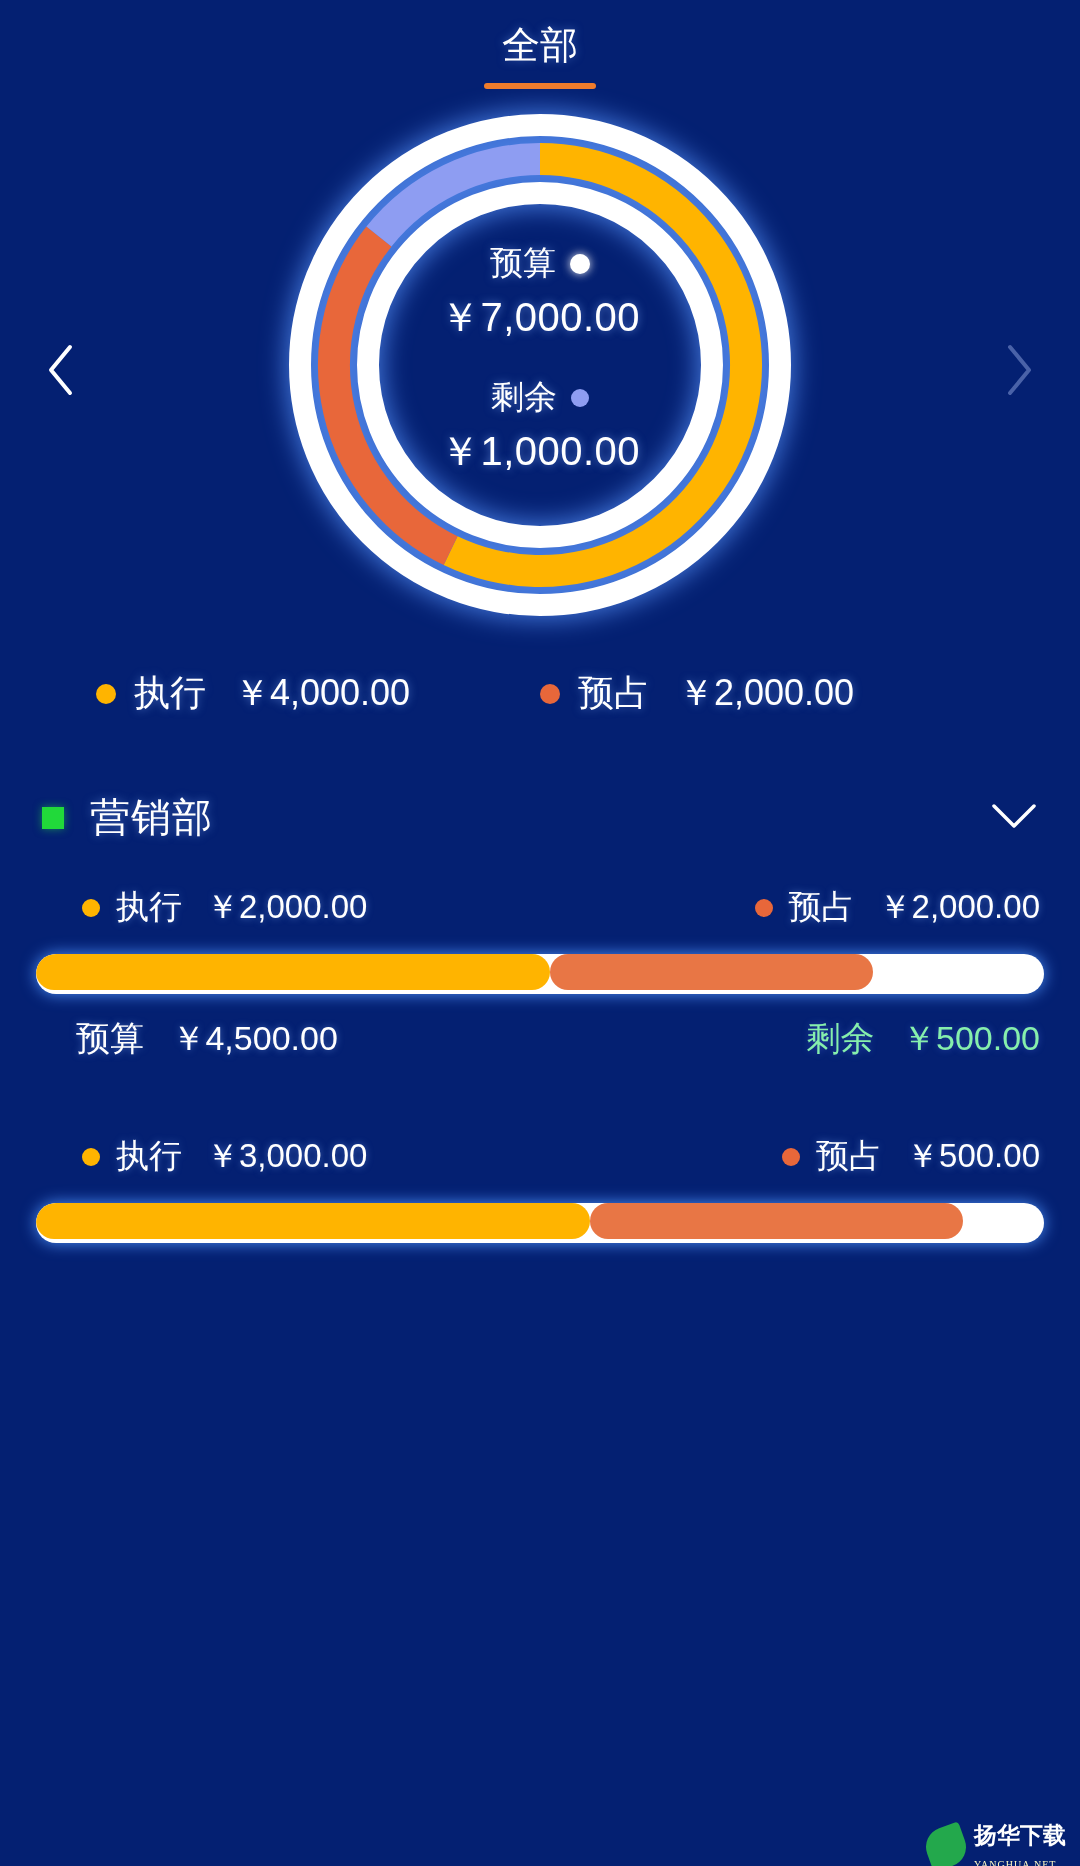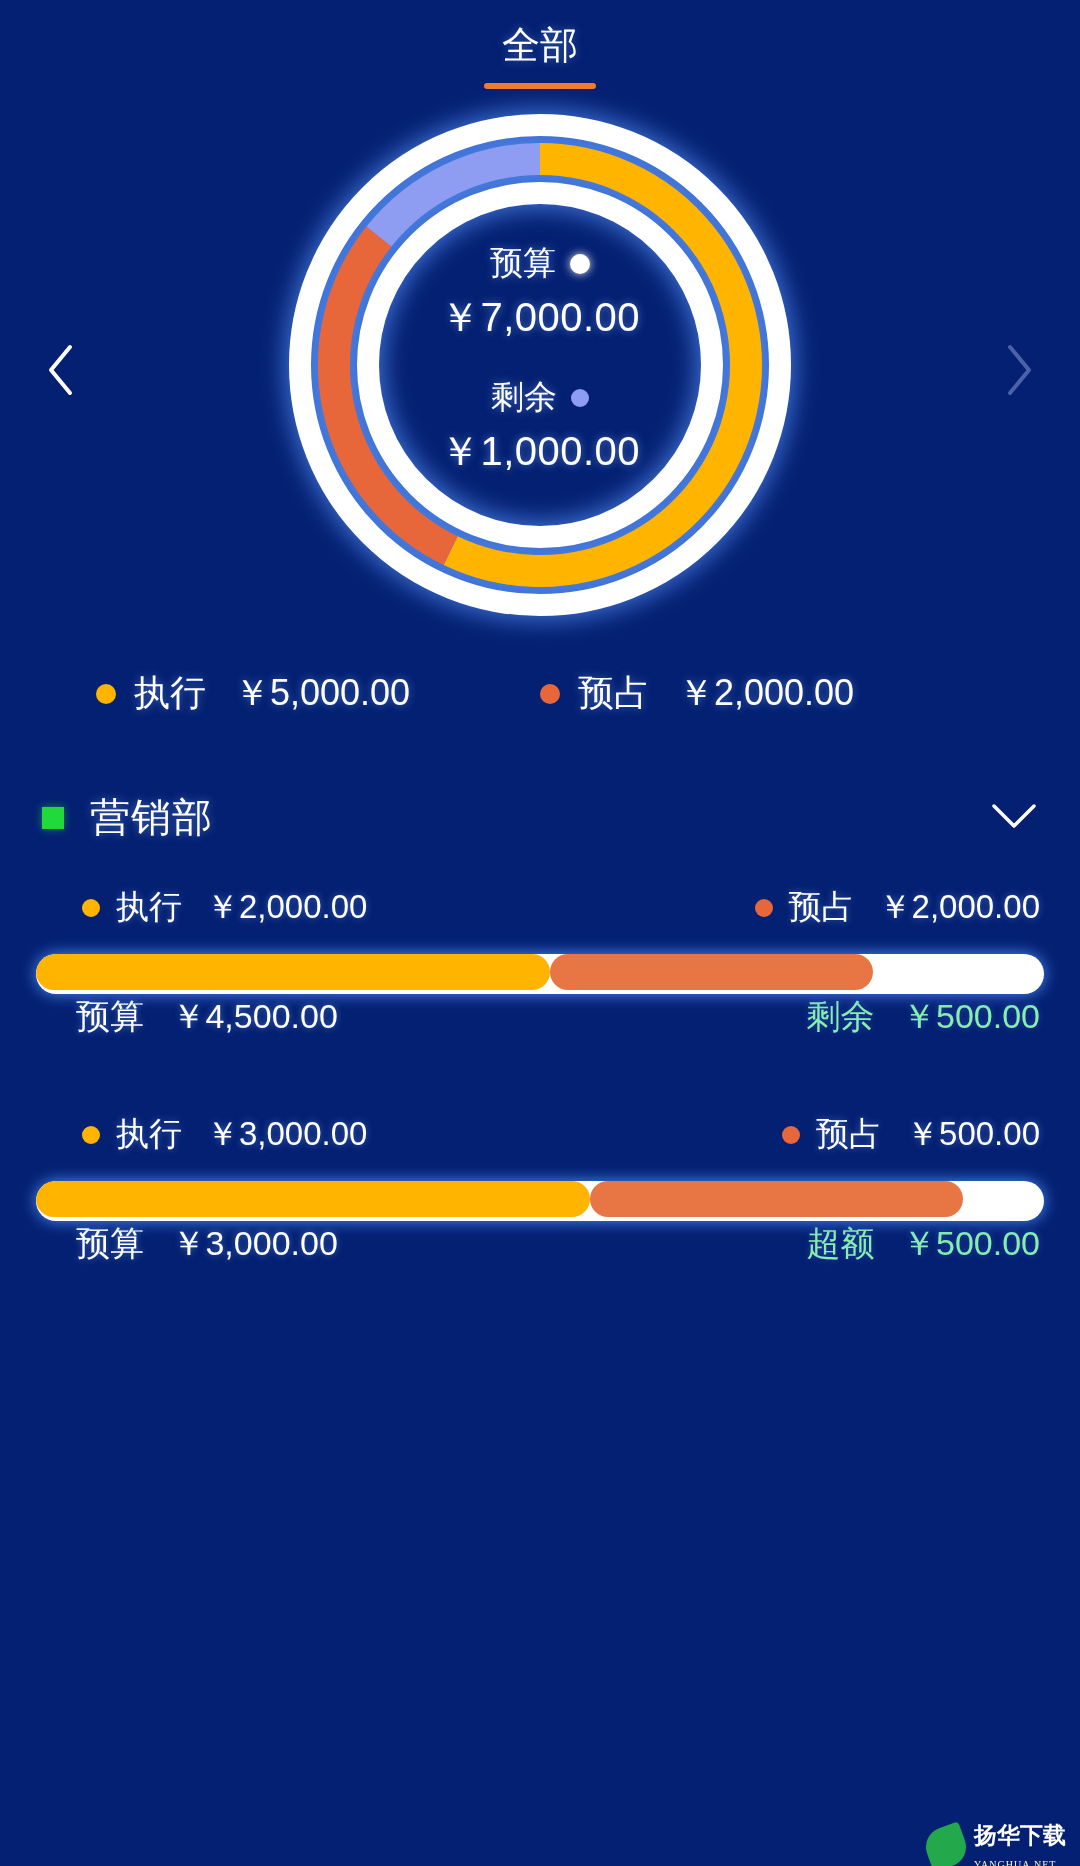--- a/index.html
+++ b/index.html
@@ -181,20 +181,21 @@
   .bar-seg {
     position:absolute;
     top:0; height:36px;
     border-radius:18px;
   }
   .bar-exec { left:0; background:#ffb400; }
   .bar-pre  { background:#e87645; }
 
   .dept-foot {
     display:flex;
+    margin-top:22px;
     padding:0 4px 0 40px;
   }
   .df-left {
     flex:1;
     color:#ffffff;
     font-size:34px;
     text-shadow:0 0 7px rgba(130,175,255,.5);
   }
   .df-right {
     flex:1; text-align:right;
@@ -278,21 +279,21 @@
         </div>
         <div class="dc-amount">￥1,000.00</div>
       </div>
     </div>
   </div>
 
   <div class="main-legend">
     <div class="ml-item">
       <span class="dot" style="background:#ffb400"></span>
       <span class="label">执行</span>
-      <span>￥5,000.00</span>
+      <span>￥4,000.00</span>
     </div>
     <div class="ml-item">
       <span class="dot" style="background:#e8673a"></span>
       <span class="label">预占</span>
       <span>￥2,000.00</span>
     </div>
   </div>
 
   <div class="dept">
     <div class="dept-head">
@@ -350,30 +351,20 @@
         <span class="label">预占</span>
         <span>￥500.00</span>
       </div>
     </div>
 
     <div class="bar-track">
       <div class="bar-seg bar-exec" style="width:55%"></div>
       <div class="bar-seg bar-pre" style="left:55%;width:37%"></div>
     </div>
 
-    <div class="dept-foot">
-      <div class="df-left">
-        <span class="lbl">预算</span>
-        <span>￥3,000.00</span>
-      </div>
-      <div class="df-right">
-        <span class="lbl">超额</span>
-        <span>￥500.00</span>
-      </div>
-    </div>
   </div>
 
   <div class="watermark">
     <span class="wm-leaf"></span>
     <span class="wm-text">
       <span class="wm-main">扬华下载</span>
       <span class="wm-sub">YANGHUA.NET</span>
     </span>
   </div>
 

